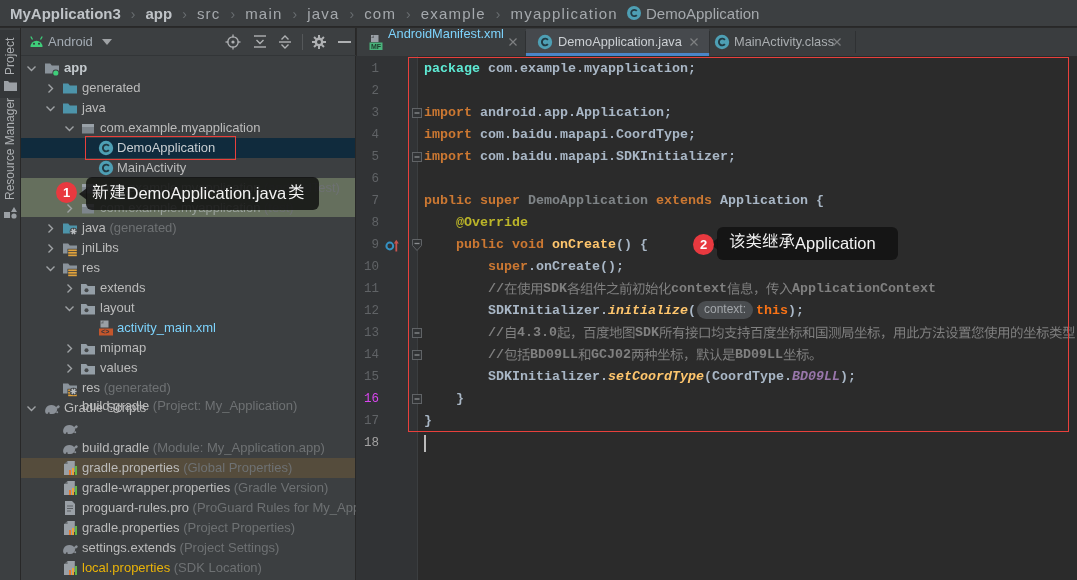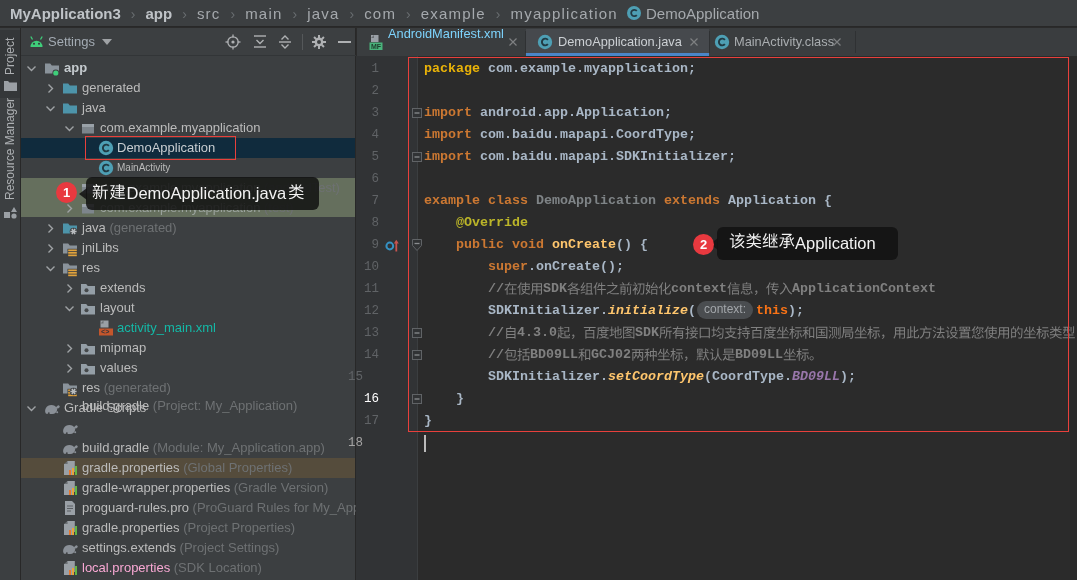--- a/index.html
+++ b/index.html
@@ -28,21 +28,21 @@
     <circle cx="10" cy="9" r="2.6" fill="#9ba0a5"></circle>
   </svg>
 <div class="ab" style="left:21px;top:28px;width:335px;height:552px;background:#3c3f41;border-right:1px solid #282828"></div>
 <svg class="ab" style="left:29px;top:35px" width="15" height="13">
 <path d="M1.5 12 A6 6.2 0 0 1 13.5 12 Z" fill="#3fce7a"></path>
 <line x1="3.5" y1="4.5" x2="1.8" y2="1.5" stroke="#3fce7a" stroke-width="1.3"></line>
 <line x1="11.5" y1="4.5" x2="13.2" y2="1.5" stroke="#3fce7a" stroke-width="1.3"></line>
 <circle cx="5" cy="8.8" r="1" fill="#33363a"></circle>
     <circle cx="10" cy="8.8" r="1" fill="#33363a"></circle>
 </svg>
-<div class="ab" style="left:48px;top:28px;height:27px;line-height:27px;font-size:13px;color:#a3abb3">Settings</div>
+<div class="ab" style="left:48px;top:28px;height:27px;line-height:27px;font-size:13px;color:#a3abb3">Android</div>
 <svg class="ab" style="left:102px;top:39px" width="10" height="6">
     <path d="M0 0h10L5 6z" fill="#9fa2a5"></path>
   </svg>
 <svg class="ab" style="left:225px;top:34px" width="16" height="16">
 <circle cx="8" cy="8" r="5.2" fill="none" stroke="#afb1b3" stroke-width="1.3"></circle>
 <circle cx="8" cy="8" r="1.6" fill="#afb1b3"></circle>
 <line x1="8" y1="0.5" x2="8" y2="3.5" stroke="#afb1b3" stroke-width="1.3"></line>
     <line x1="8" y1="12.5" x2="8" y2="15.5" stroke="#afb1b3" stroke-width="1.3"></line>
 <line x1="0.5" y1="8" x2="3.5" y2="8" stroke="#afb1b3" stroke-width="1.3"></line>
     <line x1="12.5" y1="8" x2="15.5" y2="8" stroke="#afb1b3" stroke-width="1.3"></line>
@@ -109,21 +109,21 @@
 <div class="ab" style="left:100px;top:118px;height:20px;line-height:20px;font-size:13px;white-space:pre"><span style="color:#bbbbbb">com.example.myapplication</span></div>
 <svg class="ab" style="left:98px;top:140px" width="16" height="16">
     <circle cx="8" cy="8" r="7.2" fill="#4e9fb4"></circle>
     <path d="M10.9 5.8A3.4 3.4 0 1 0 10.9 10.2" fill="none" stroke="#213a43" stroke-width="1.9"></path>
   </svg>
 <div class="ab" style="left:117px;top:138px;height:20px;line-height:20px;font-size:13px;white-space:pre"><span style="color:#c8cdd1">DemoApplication</span></div>
 <svg class="ab" style="left:98px;top:160px" width="16" height="16">
     <circle cx="8" cy="8" r="7.2" fill="#4e9fb4"></circle>
     <path d="M10.9 5.8A3.4 3.4 0 1 0 10.9 10.2" fill="none" stroke="#213a43" stroke-width="1.9"></path>
   </svg>
-<div class="ab" style="left:117px;top:158px;height:20px;line-height:20px;font-size:10px;white-space:pre"><span style="color:#bbbbbb">MainActivity</span></div>
+<div class="ab" style="left:117px;top:158px;height:20px;line-height:20px;font-size:13px;white-space:pre"><span style="color:#bbbbbb">MainActivity</span></div>
 <svg class="ab" style="left:64px;top:183px" width="11" height="11">
     <path d="M3.5 1.5L7.5 5.5L3.5 9.5" fill="none" stroke="#9fa2a5" stroke-width="1.4"></path>
   </svg>
 <svg class="ab" style="left:80px;top:180px" width="16" height="16">
     <rect x="2" y="4" width="12" height="9.5" fill="#7d858c"></rect>
     <rect x="2" y="4" width="12" height="3" fill="#99a1a8"></rect>
   </svg>
 <div class="ab" style="left:100px;top:178px;height:20px;line-height:20px;font-size:13px;white-space:pre"><span style="color:#9aa29c">com.example.myapplication</span><span style="color:#6e7173"> (androidTest)</span></div>
 <svg class="ab" style="left:64px;top:203px" width="11" height="11">
     <path d="M3.5 1.5L7.5 5.5L3.5 9.5" fill="none" stroke="#9fa2a5" stroke-width="1.4"></path>
@@ -184,21 +184,21 @@
     <path d="M1 3h5.2l1.6 2H15v8.5H1z" fill="#949ea6"></path>
     <circle cx="6.5" cy="9.3" r="2" fill="#46494b"></circle>
   </svg>
 <div class="ab" style="left:100px;top:298px;height:20px;line-height:20px;font-size:13px;white-space:pre"><span style="color:#bbbbbb">layout</span></div>
 <svg class="ab" style="left:98px;top:319px" width="16" height="17">
     <path d="M2.5 1.5h8v7h-8z" fill="#9aa0a6"></path>
     <path d="M2.5 4.5l3-3v3z" fill="#6a6f73"></path>
     <rect x="1" y="9.5" width="14" height="7" fill="#c4562c"></rect>
     <text x="3" y="15.2" font-family="Liberation Mono,monospace" font-size="7" font-weight="bold" fill="#31343a">&lt;&gt;</text>
   </svg>
-<div class="ab" style="left:117px;top:318px;height:20px;line-height:20px;font-size:13px;white-space:pre"><span style="color:#14b8a6">activity_main.xml</span></div>
+<div class="ab" style="left:117px;top:318px;height:20px;line-height:20px;font-size:13px;white-space:pre"><span style="color:#7dd3fc">activity_main.xml</span></div>
 <svg class="ab" style="left:64px;top:343px" width="11" height="11">
     <path d="M3.5 1.5L7.5 5.5L3.5 9.5" fill="none" stroke="#9fa2a5" stroke-width="1.4"></path>
   </svg>
 <svg class="ab" style="left:80px;top:341px" width="16" height="16">
     <path d="M1 3h5.2l1.6 2H15v8.5H1z" fill="#949ea6"></path>
     <circle cx="6.5" cy="9.3" r="2" fill="#46494b"></circle>
   </svg>
 <div class="ab" style="left:100px;top:338px;height:20px;line-height:20px;font-size:13px;white-space:pre"><span style="color:#bbbbbb">mipmap</span></div>
 <svg class="ab" style="left:64px;top:363px" width="11" height="11">
     <path d="M3.5 1.5L7.5 5.5L3.5 9.5" fill="none" stroke="#9fa2a5" stroke-width="1.4"></path>
@@ -287,21 +287,21 @@
   </svg>
 <div class="ab" style="left:82px;top:538px;height:20px;line-height:20px;font-size:13px;white-space:pre"><span style="color:#bbbbbb">settings.extends</span><span style="color:#6e7173"> (Project Settings)</span></div>
 <svg class="ab" style="left:62px;top:560px" width="16" height="16">
     <path d="M5 1h8v11H5z" fill="#878d93"></path>
     <path d="M2 4h3.5v-3L12 1v14H2z" fill="#9aa0a6"></path>
     <path d="M2 4h3.5V1z" fill="#6a6f73"></path>
     <rect x="7" y="10" width="2" height="5" fill="#e8762c"></rect>
     <rect x="10" y="8" width="2" height="7" fill="#e8a33d"></rect>
     <rect x="13" y="6" width="2" height="9" fill="#62b543"></rect>
   </svg>
-<div class="ab" style="left:82px;top:558px;height:20px;line-height:20px;font-size:13px;white-space:pre"><span style="color:#f9a8d4">local.properties</span><span style="color:#6e7173"> (SDK Location)</span></div>
+<div class="ab" style="left:82px;top:558px;height:20px;line-height:20px;font-size:13px;white-space:pre"><span style="color:#eab308">local.properties</span><span style="color:#6e7173"> (SDK Location)</span></div>
 <div class="ab" style="left:85px;top:136px;width:151px;height:24px;border:1.5px solid #e8403c"></div>
 <div class="ab" style="left:357px;top:28px;width:720px;height:28px;background:#3a3d3f"></div>
 <div class="ab" style="left:526px;top:29px;width:183px;height:27px;background:#46494d"></div>
 <div class="ab" style="left:525px;top:31px;width:1px;height:22px;background:#2f3133"></div>
 <div class="ab" style="left:709px;top:31px;width:1px;height:22px;background:#2f3133"></div>
 <div class="ab" style="left:855px;top:31px;width:1px;height:22px;background:#2f3133"></div>
 <svg class="ab" style="left:368px;top:34px" width="16" height="17">
     <path d="M3 1h7.5v7H3z" fill="#9aa0a6"></path>
     <path d="M3 4l3-3v3z" fill="#6a6f73"></path>
     <rect x="1.5" y="8.5" width="13" height="7.5" fill="#49b37b"></rect>
@@ -338,24 +338,24 @@
 <div class="ab" style="left:348px;top:146px;width:31px;height:22px;line-height:22px;font-family:'Liberation Mono',monospace;font-size:12.5px;color:#606366;text-align:right">5</div>
 <div class="ab" style="left:348px;top:168px;width:31px;height:22px;line-height:22px;font-family:'Liberation Mono',monospace;font-size:12.5px;color:#606366;text-align:right">6</div>
 <div class="ab" style="left:348px;top:190px;width:31px;height:22px;line-height:22px;font-family:'Liberation Mono',monospace;font-size:12.5px;color:#606366;text-align:right">7</div>
 <div class="ab" style="left:348px;top:212px;width:31px;height:22px;line-height:22px;font-family:'Liberation Mono',monospace;font-size:12.5px;color:#606366;text-align:right">8</div>
 <div class="ab" style="left:348px;top:234px;width:31px;height:22px;line-height:22px;font-family:'Liberation Mono',monospace;font-size:12.5px;color:#606366;text-align:right">9</div>
 <div class="ab" style="left:348px;top:256px;width:31px;height:22px;line-height:22px;font-family:'Liberation Mono',monospace;font-size:12.5px;color:#606366;text-align:right">10</div>
 <div class="ab" style="left:348px;top:278px;width:31px;height:22px;line-height:22px;font-family:'Liberation Mono',monospace;font-size:12.5px;color:#606366;text-align:right">11</div>
 <div class="ab" style="left:348px;top:300px;width:31px;height:22px;line-height:22px;font-family:'Liberation Mono',monospace;font-size:12.5px;color:#606366;text-align:right">12</div>
 <div class="ab" style="left:348px;top:322px;width:31px;height:22px;line-height:22px;font-family:'Liberation Mono',monospace;font-size:12.5px;color:#606366;text-align:right">13</div>
 <div class="ab" style="left:348px;top:344px;width:31px;height:22px;line-height:22px;font-family:'Liberation Mono',monospace;font-size:12.5px;color:#606366;text-align:right">14</div>
-<div class="ab" style="left:348px;top:366px;width:31px;height:22px;line-height:22px;font-family:'Liberation Mono',monospace;font-size:12.5px;color:#606366;">15</div>
-<div class="ab" style="left:348px;top:388px;width:31px;height:22px;line-height:22px;font-family:'Liberation Mono',monospace;font-size:12.5px;color:#ffffff;text-align:right">16</div>
+<div class="ab" style="left:348px;top:366px;width:31px;height:22px;line-height:22px;font-family:'Liberation Mono',monospace;font-size:12.5px;color:#606366;text-align:right">15</div>
+<div class="ab" style="left:348px;top:388px;width:31px;height:22px;line-height:22px;font-family:'Liberation Mono',monospace;font-size:12.5px;color:#d946ef;text-align:right">16</div>
 <div class="ab" style="left:348px;top:410px;width:31px;height:22px;line-height:22px;font-family:'Liberation Mono',monospace;font-size:12.5px;color:#606366;text-align:right">17</div>
-<div class="ab" style="left:348px;top:432px;width:31px;height:22px;line-height:22px;font-family:'Liberation Mono',monospace;font-size:12.5px;color:#a4a3a3;">18</div>
+<div class="ab" style="left:348px;top:432px;width:31px;height:22px;line-height:22px;font-family:'Liberation Mono',monospace;font-size:12.5px;color:#a4a3a3;text-align:right">18</div>
 <svg class="ab" style="left:412px;top:107px" width="11" height="12">
     <rect x="0.5" y="1.5" width="9" height="9" fill="#313335" stroke="#606366"></rect>
     <line x1="2.5" y1="6" x2="7.5" y2="6" stroke="#8a8d90" stroke-width="1.3"></line>
   </svg>
 <svg class="ab" style="left:412px;top:151px" width="11" height="12">
     <rect x="0.5" y="1.5" width="9" height="9" fill="#313335" stroke="#606366"></rect>
     <line x1="2.5" y1="6" x2="7.5" y2="6" stroke="#8a8d90" stroke-width="1.3"></line>
   </svg>
 <svg class="ab" style="left:412px;top:238px" width="11" height="14">
     <path d="M0.5 1.5h9v6L5 12.5L0.5 7.5z" fill="#313335" stroke="#606366"></path>
@@ -372,33 +372,33 @@
 <svg class="ab" style="left:412px;top:393px" width="11" height="12">
     <rect x="0.5" y="1.5" width="9" height="9" fill="#313335" stroke="#606366"></rect>
     <line x1="2.5" y1="6" x2="7.5" y2="6" stroke="#8a8d90" stroke-width="1.3"></line>
   </svg>
 <svg class="ab" style="left:385px;top:238px" width="15" height="15">
 <circle cx="4.8" cy="8" r="3.4" fill="none" stroke="#3592c4" stroke-width="2"></circle>
 <line x1="11.3" y1="13.5" x2="11.3" y2="4" stroke="#c75450" stroke-width="1.8"></line>
 <path d="M8.8 5.5L11.3 1.8L13.8 5.5z" fill="#c75450"></path>
 </svg>
 <div class="ab" style="left:424px;top:58px">
-    <div class="mono"><span style="color:#eab308;">package </span><span style="color:#a9b7c6;">com.example.myapplication;</span></div>
+    <div class="mono"><span style="color:#5eead4;">package </span><span style="color:#a9b7c6;">com.example.myapplication;</span></div>
   </div>
 <div class="ab" style="left:424px;top:102px">
     <div class="mono"><span style="color:#cc7832;">import </span><span style="color:#a9b7c6;">android.app.Application;</span></div>
   </div>
 <div class="ab" style="left:424px;top:124px">
     <div class="mono"><span style="color:#cc7832;">import </span><span style="color:#a9b7c6;">com.baidu.mapapi.CoordType;</span></div>
   </div>
 <div class="ab" style="left:424px;top:146px">
     <div class="mono"><span style="color:#cc7832;">import </span><span style="color:#a9b7c6;">com.baidu.mapapi.SDKInitializer;</span></div>
   </div>
 <div class="ab" style="left:424px;top:190px">
-    <div class="mono"><span style="color:#cc7832;">example class </span><span style="color:#7f8487;">DemoApplication </span><span style="color:#cc7832;">extends </span><span style="color:#a9b7c6;">Application {</span></div>
+    <div class="mono"><span style="color:#cc7832;">public super </span><span style="color:#7f8487;">DemoApplication </span><span style="color:#cc7832;">extends </span><span style="color:#a9b7c6;">Application {</span></div>
   </div>
 <div class="ab" style="left:456px;top:212px">
     <div class="mono"><span style="color:#bbb529;">@Override</span></div>
   </div>
 <div class="ab" style="left:456px;top:234px">
     <div class="mono"><span style="color:#cc7832;">public void </span><span style="color:#ffc66d;">onCreate</span><span style="color:#a9b7c6;">() {</span></div>
   </div>
 <div class="ab" style="left:488px;top:256px">
     <div class="mono"><span style="color:#cc7832;">super</span><span style="color:#a9b7c6;">.onCreate();</span></div>
   </div>

